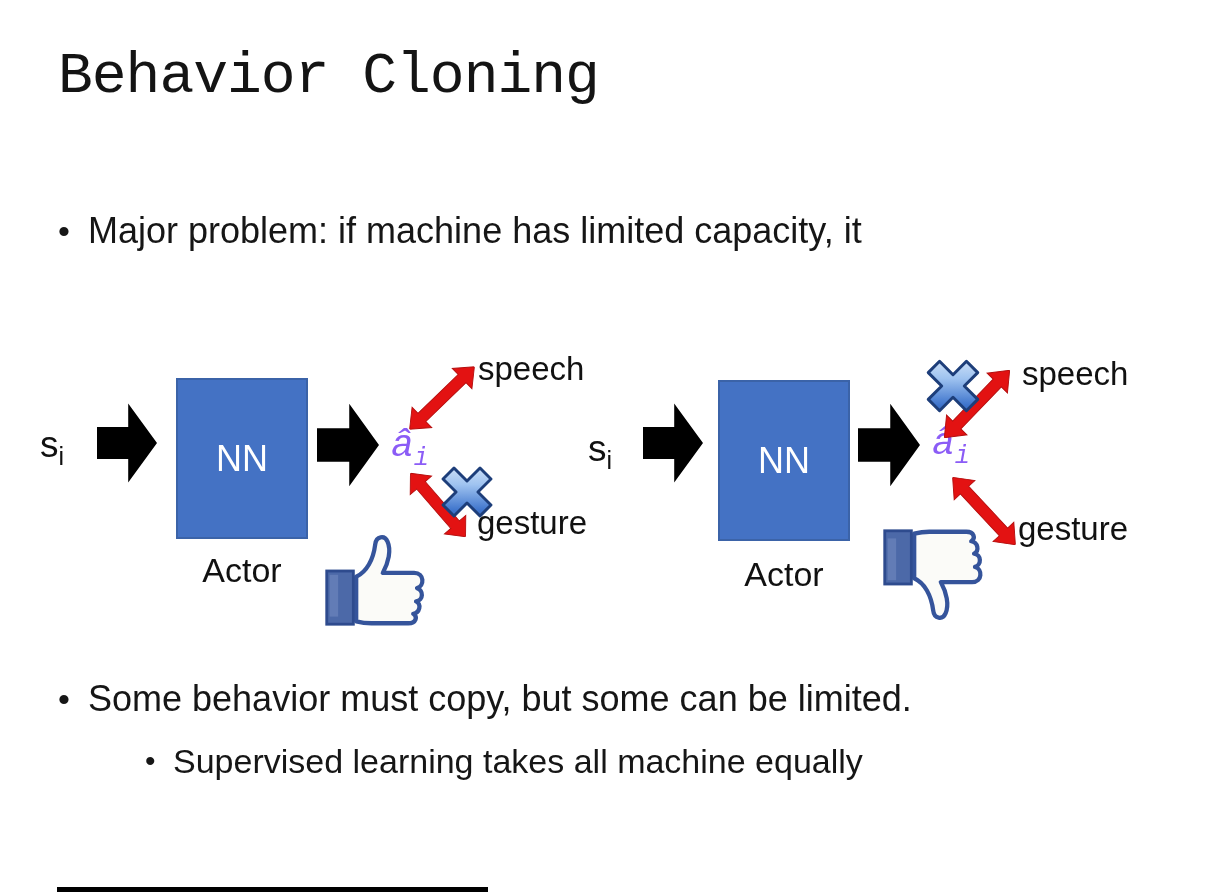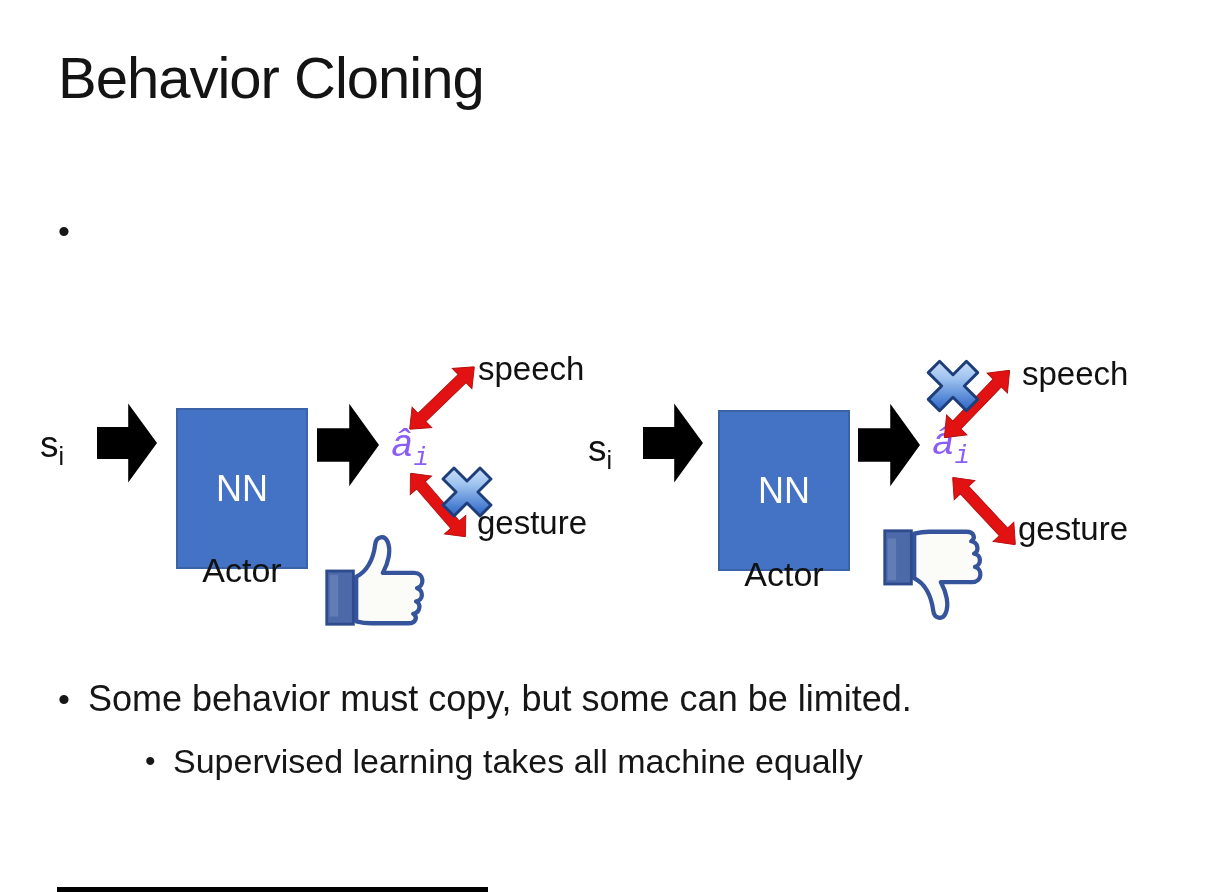--- a/index.html
+++ b/index.html
@@ -1,32 +1,32 @@
 <!DOCTYPE html>
 <html><head>
 <meta charset="utf-8">
 <style>
   html,body{margin:0;padding:0;background:#fff;}
   .slide{position:relative;width:1210px;height:892px;background:#ffffff;overflow:hidden;
          font-family:"Liberation Sans",sans-serif;color:#161616;}
 
   .title{position:absolute;left:58px;top:44px;font-size:58px;letter-spacing:-1px;
-         color:#141414;font-weight:400;}
+         color:#141414;font-weight:400;font-family:Liberation Mono, monospace;}
 
   .bullet{position:absolute;display:flex;align-items:flex-start;}
   .bullet .marker{font-size:34px;line-height:52px;width:30px;flex:0 0 30px;}
   .bullet .btext{font-size:36px;line-height:52px;max-width:1000px;}
   .bullet.sub .marker{font-size:30px;line-height:46px;width:28px;flex:0 0 28px;}
   .bullet.sub .btext{font-size:34px;line-height:46px;}
 
   
   .blockarrow{position:absolute;background:#000;
     clip-path:polygon(0 31%,52% 31%,52% 3%,100% 50%,52% 97%,52% 69%,0 69%);}
   .nnbox{position:absolute;width:132px;height:161px;background:#4472C4;
-    border:2px solid #3B63A8;box-sizing:border-box;display:flex;align-items:center;justify-content:center;margin-top:30px;}
+    border:2px solid #3B63A8;box-sizing:border-box;display:flex;align-items:center;justify-content:center;}
   .nnbox span{color:#ffffff;font-size:36px;}
   .silabel{position:absolute;font-size:37px;color:#111;}
   .silabel sub{font-size:25px;}
   .ailabel{position:absolute;font-family:Liberation Mono, monospace;font-style:italic;
     font-size:38px;color:#8b5cf6;}
   .ailabel sub{font-size:25px;}
   .dlabel{position:absolute;font-size:33px;color:#111;text-align:right;}
   .actor{position:absolute;width:132px;text-align:center;font-size:34px;color:#111;}
   .redarrow{position:absolute;height:34px;}
   .redarrow svg{display:block;width:100%;height:100%;}
@@ -63,20 +63,21 @@
   </defs>
 </svg>
 
 <div class="slide">
 
   <div class="title">Behavior Cloning</div>
 
   <div class="bullet" style="left:58px;top:205px">
     <span class="marker">•</span>
     <div class="btext">
+      <div>Major problem: if machine has limited capacity, it</div>
     </div>
   </div>
 
   <div>
     <div class="silabel" style="left:40px;top:424px"><span>s</span><sub>i</sub></div>
 
     <div class="blockarrow" style="left:97px;top:401px;width:60px;height:84px"></div>
 
     <div class="nnbox" style="left:176px;top:378px">
       <span>NN</span>

